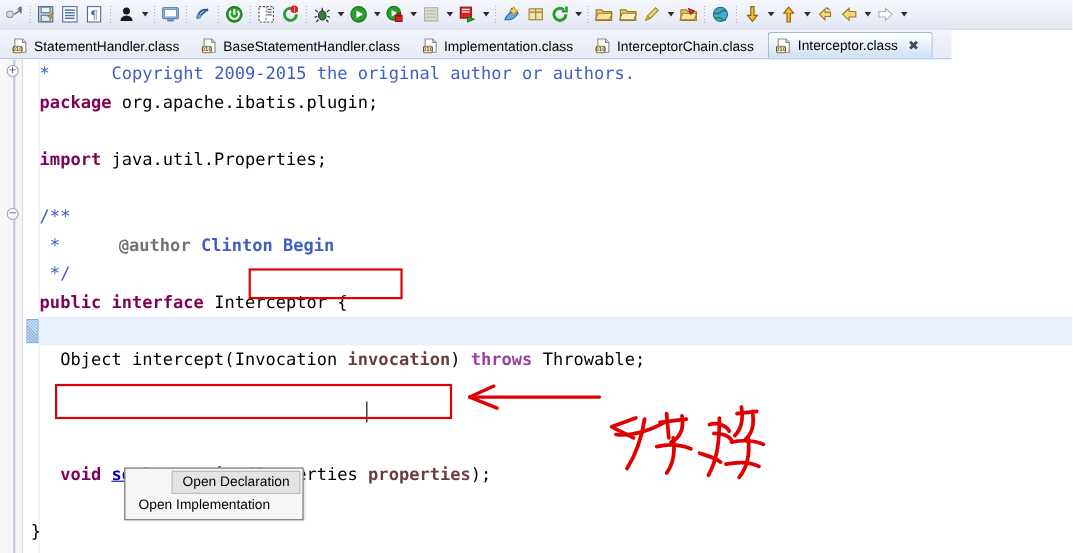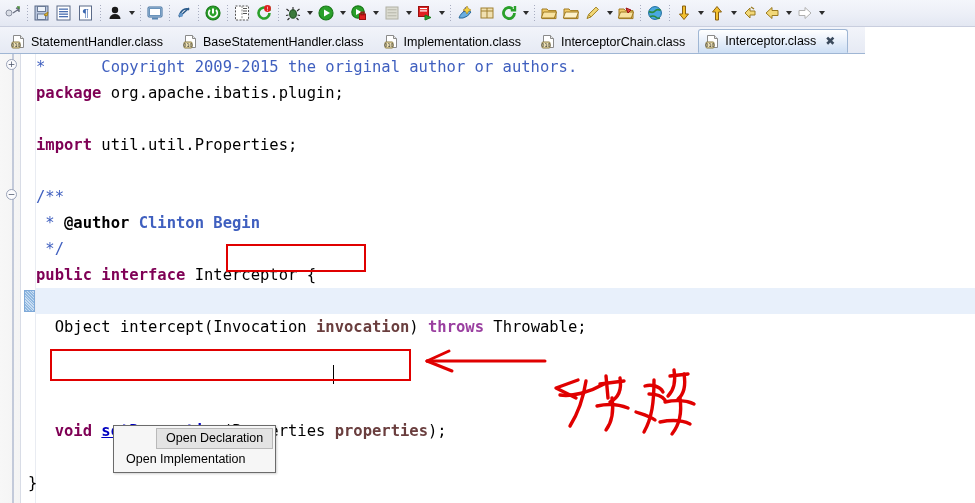--- a/index.html
+++ b/index.html
@@ -145,21 +145,21 @@
     width: 939px;
     height: 26px;
     background: #e8f0fb;
   }
 
   
   .kw      { color: #7f0055; font-weight: bold; }
   .kw2     { color: #9a3fa0; font-weight: bold; text-align: center; }
   .cmt     { color: #3f5fbf; }
   .jdoc    { color: #3f5fbf; }
-  .jdoctag { color: #000000; font-weight: bold; }
+  .jdoctag { color: #737373; font-weight: bold; margin-left: 44px; }
   .plain   { color: #000000; font-weight: normal; }
   .param   { color: #6a3e3e; font-weight: bold; }
   .link    { color: #0000c0; font-weight: bold; text-decoration: underline; }
   .sel     { background: #3399ff; color: #ffffff; font-weight: bold; }
 
   
   .fold {
     position: absolute;
     width: 11px; height: 11px;
     border: 1px solid #9aa3b8;
@@ -599,21 +599,21 @@
 
     <div class="code">
 
       
       <div class="line" style="top:0px;"><span class="cmt">*</span><span class="cmt">      </span><span class="cmt">Copyright 2009-2015 the original author or authors.</span></div>
 
       
       <div class="line" style="top:26px;"><span class="kw">package</span><span class="plain"> org.apache.ibatis.plugin;</span></div>
 
       
-      <div class="line" style="top:78px;"><span class="kw">import</span><span class="plain"> util.util.Properties;</span></div>
+      <div class="line" style="top:78px;"><span class="kw">import</span><span class="plain"> java.util.Properties;</span></div>
 
       
       <div class="line" style="top:130px;"><span class="jdoc">/**</span></div>
 
       
       <div class="line" style="top:156px;"><span class="jdoc"> * </span><span class="jdoctag">@author</span><span class="jdoc" style="font-weight:bold;"> Clinton Begin</span></div>
 
       
       <div class="line" style="top:182px;"><span class="jdoc"> */</span></div>
 

